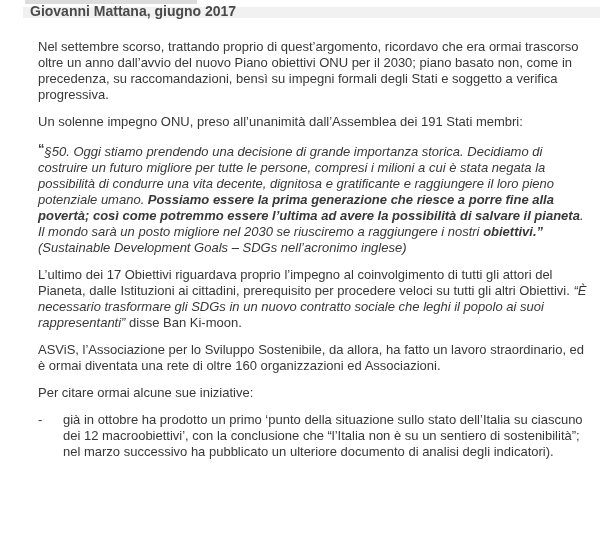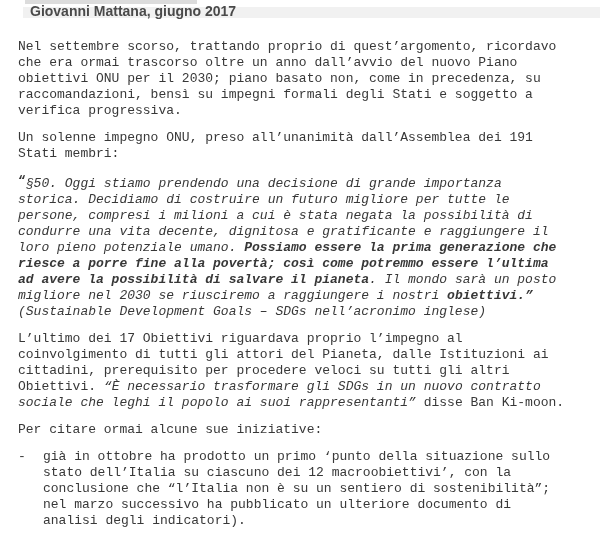--- a/index.html
+++ b/index.html
@@ -38,23 +38,22 @@
     top: 4px;
     left: 30px;
     font-size: 14px;
     line-height: 14px;
     font-weight: bold;
     color: #4a4a4a;
   }
   .content {
     position: absolute;
     top: 39px;
-    left: 18px;
+    left: 38px;
     width: 551px;
-    font-family: Liberation Mono, monospace;
   }
   .content p {
     margin: 0 0 11px 0;
   }
   .quote-para {
     font-style: italic;
   }
   .raised {
     font-weight: bold;
     font-style: normal;
@@ -77,18 +76,19 @@
 
 <div class="top-divider-bar"></div>
 <div class="header-strip"></div>
 <div class="byline">Giovanni Mattana, giugno 2017</div>
 
 <div class="content">
   <p>Nel settembre scorso, trattando proprio di quest’argomento, ricordavo che era ormai trascorso oltre un anno dall’avvio del nuovo Piano obiettivi ONU per il 2030; piano basato non, come in precedenza, su raccomandazioni, bensì su impegni formali degli Stati e soggetto a verifica progressiva.</p>
   <p>Un solenne impegno ONU, preso all’unanimità dall’Assemblea dei 191 Stati membri:</p>
   <p class="quote-para"><span class="raised" style="font-weight: bold;">“</span><span style="font-style: italic;">§50. Oggi stiamo prendendo una decisione di grande importanza storica. Decidiamo di costruire un futuro migliore per tutte le persone, compresi i milioni a cui è stata negata la possibilità di condurre una vita decente, dignitosa e gratificante e raggiungere il loro pieno potenziale umano. </span><span style="font-weight: bold; font-style: italic;">Possiamo essere la prima generazione che riesce a porre fine alla povertà; così come potremmo essere l’ultima ad avere la possibilità di salvare il pianeta</span><span style="font-style: italic;">. Il mondo sarà un posto migliore nel 2030 se riusciremo a raggiungere i nostri </span><span style="font-weight: bold; font-style: italic;">obiettivi.”</span><span> (Sustainable Development Goals – SDGs nell’acronimo inglese)</span></p>
   <p><span>L’ultimo dei 17 Obiettivi riguardava proprio l’impegno al coinvolgimento di tutti gli attori del Pianeta, dalle Istituzioni ai cittadini, prerequisito per procedere veloci su tutti gli altri Obiettivi. </span><span style="font-style: italic;">“È necessario trasformare gli SDGs in un nuovo contratto sociale che leghi il popolo ai suoi rappresentanti”</span><span> disse Ban Ki-moon.</span></p>
+  <p>ASViS, l’Associazione per lo Sviluppo Sostenibile, da allora, ha fatto un lavoro straordinario, ed è ormai  diventata una rete di oltre 160 organizzazioni ed Associazioni.</p>
   <p>Per citare ormai alcune sue iniziative:</p>
   <div class="bullet-row">
     <span class="bullet-marker">-</span>
     <span class="bullet-text">già in ottobre ha prodotto un primo ‘punto della situazione sullo stato dell’Italia su ciascuno dei 12 macroobiettivi’, con la conclusione che “l’Italia non è su un sentiero di sostenibilità”; nel marzo successivo ha pubblicato un ulteriore documento di analisi degli indicatori).</span>
   </div>
 </div>
 
 </body></html>

